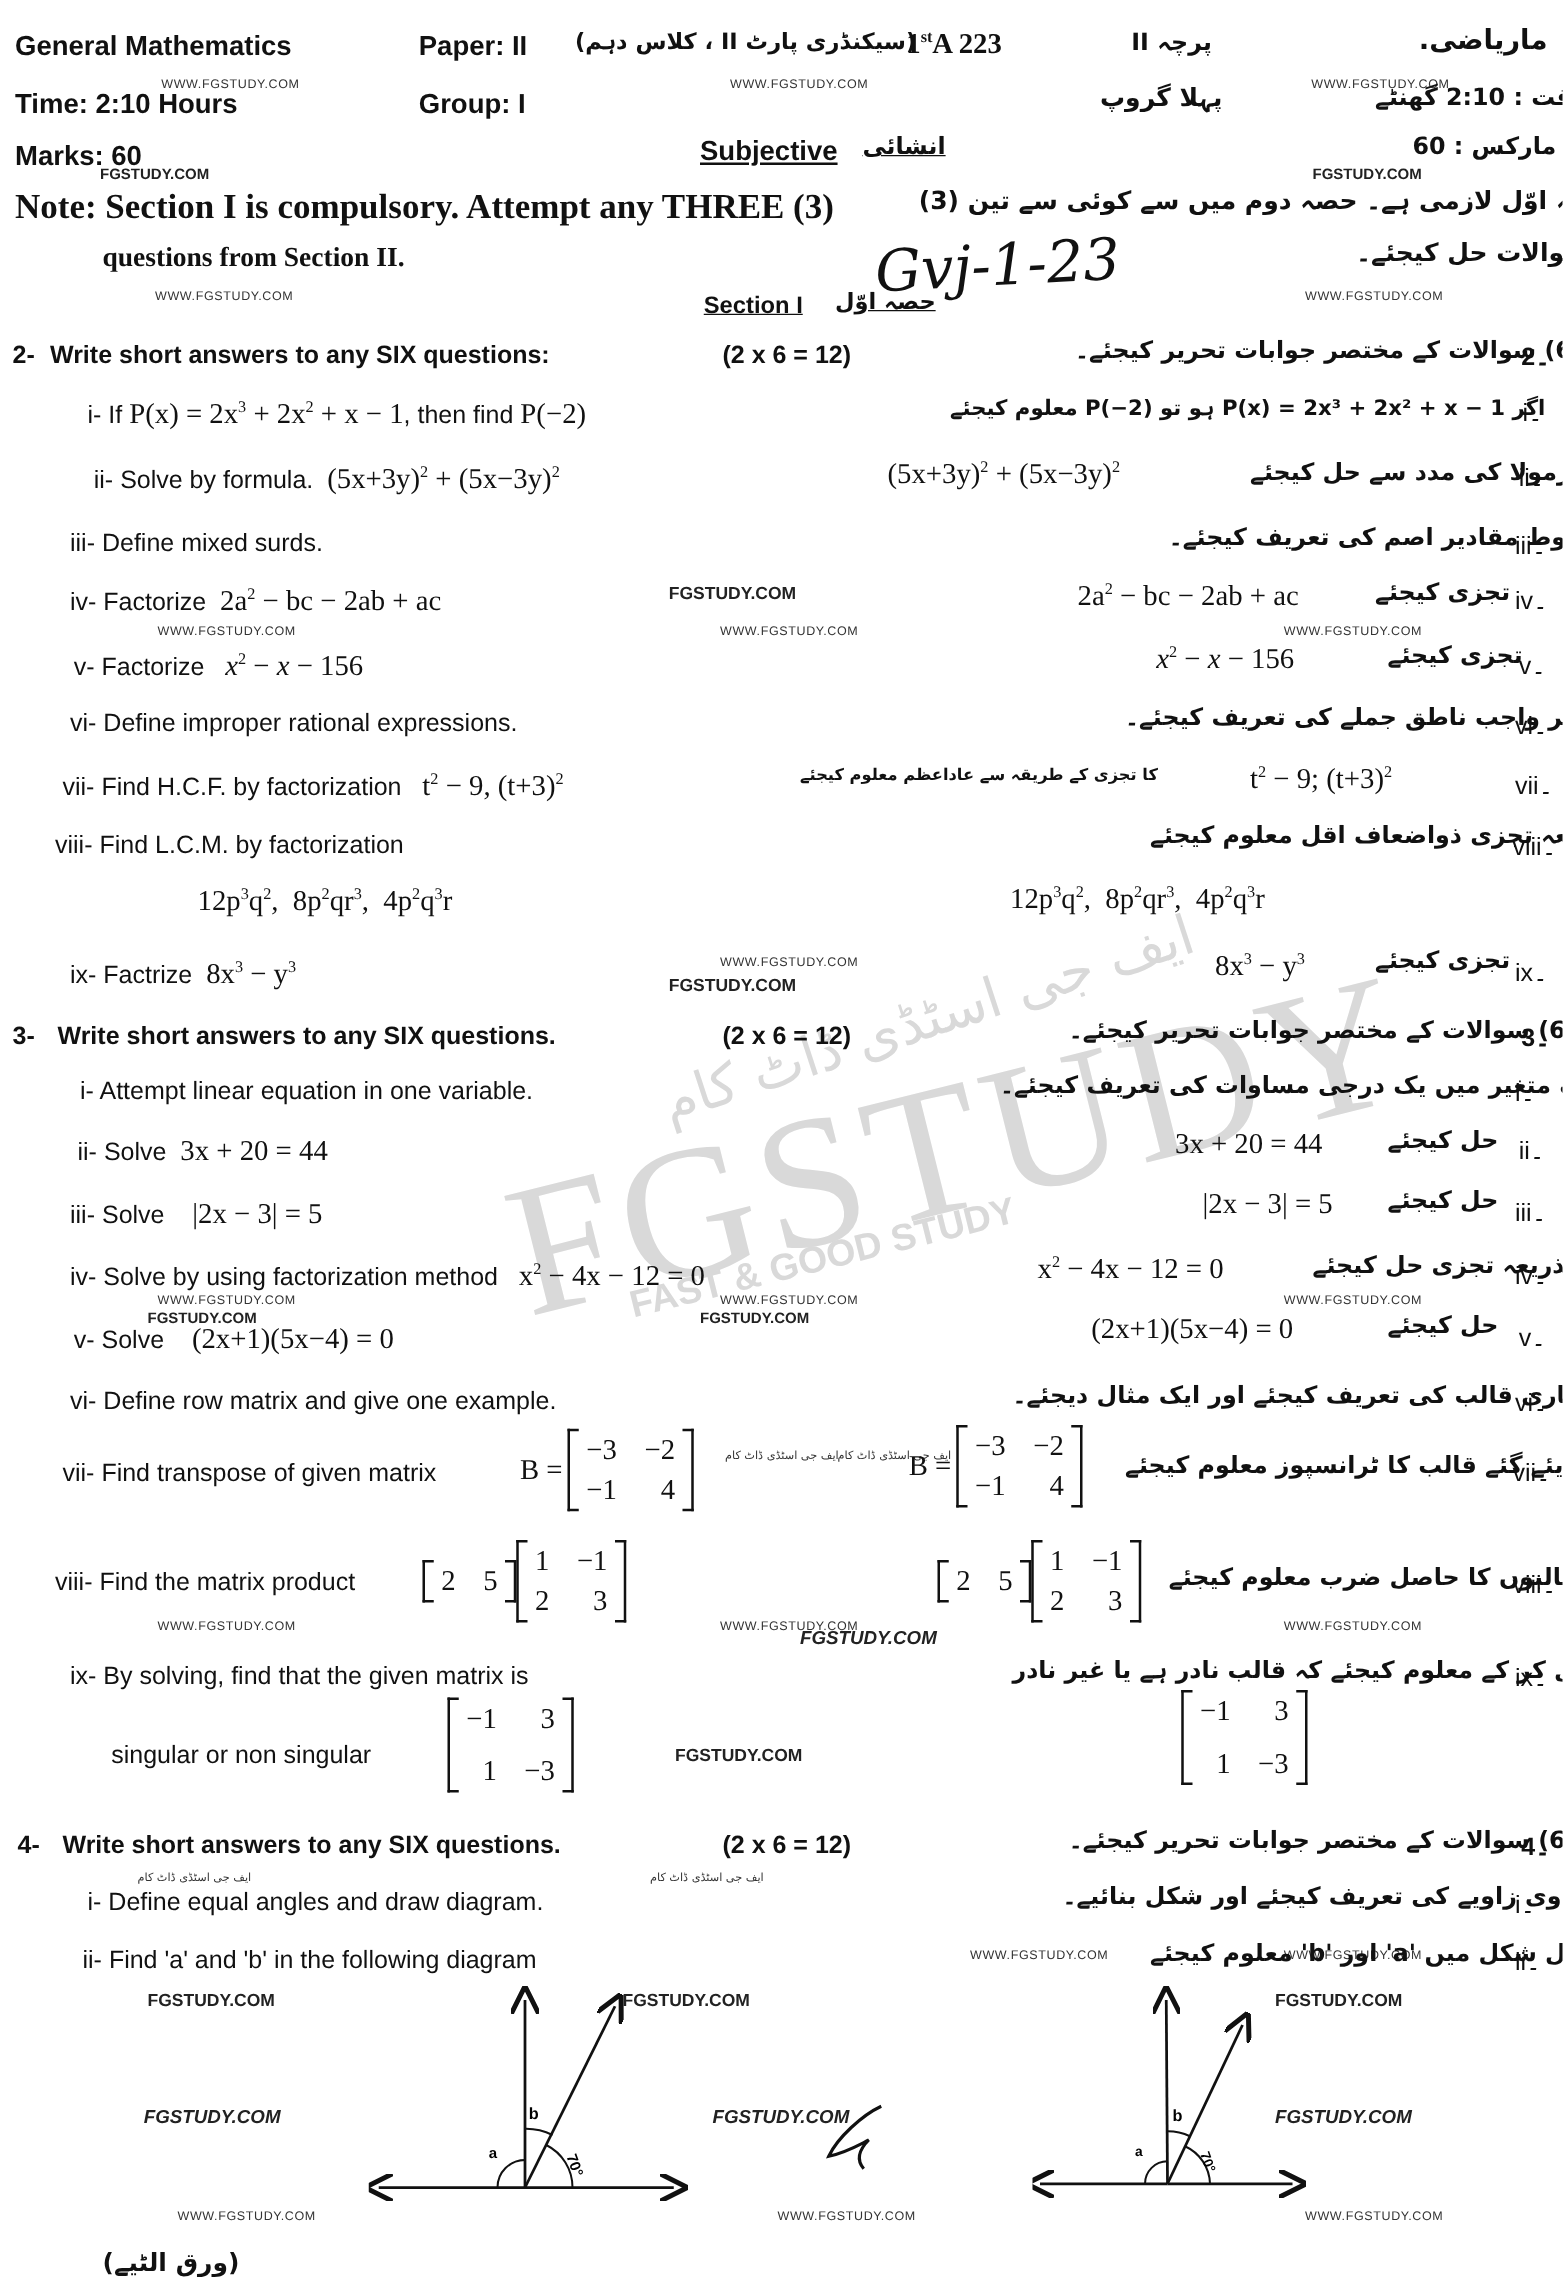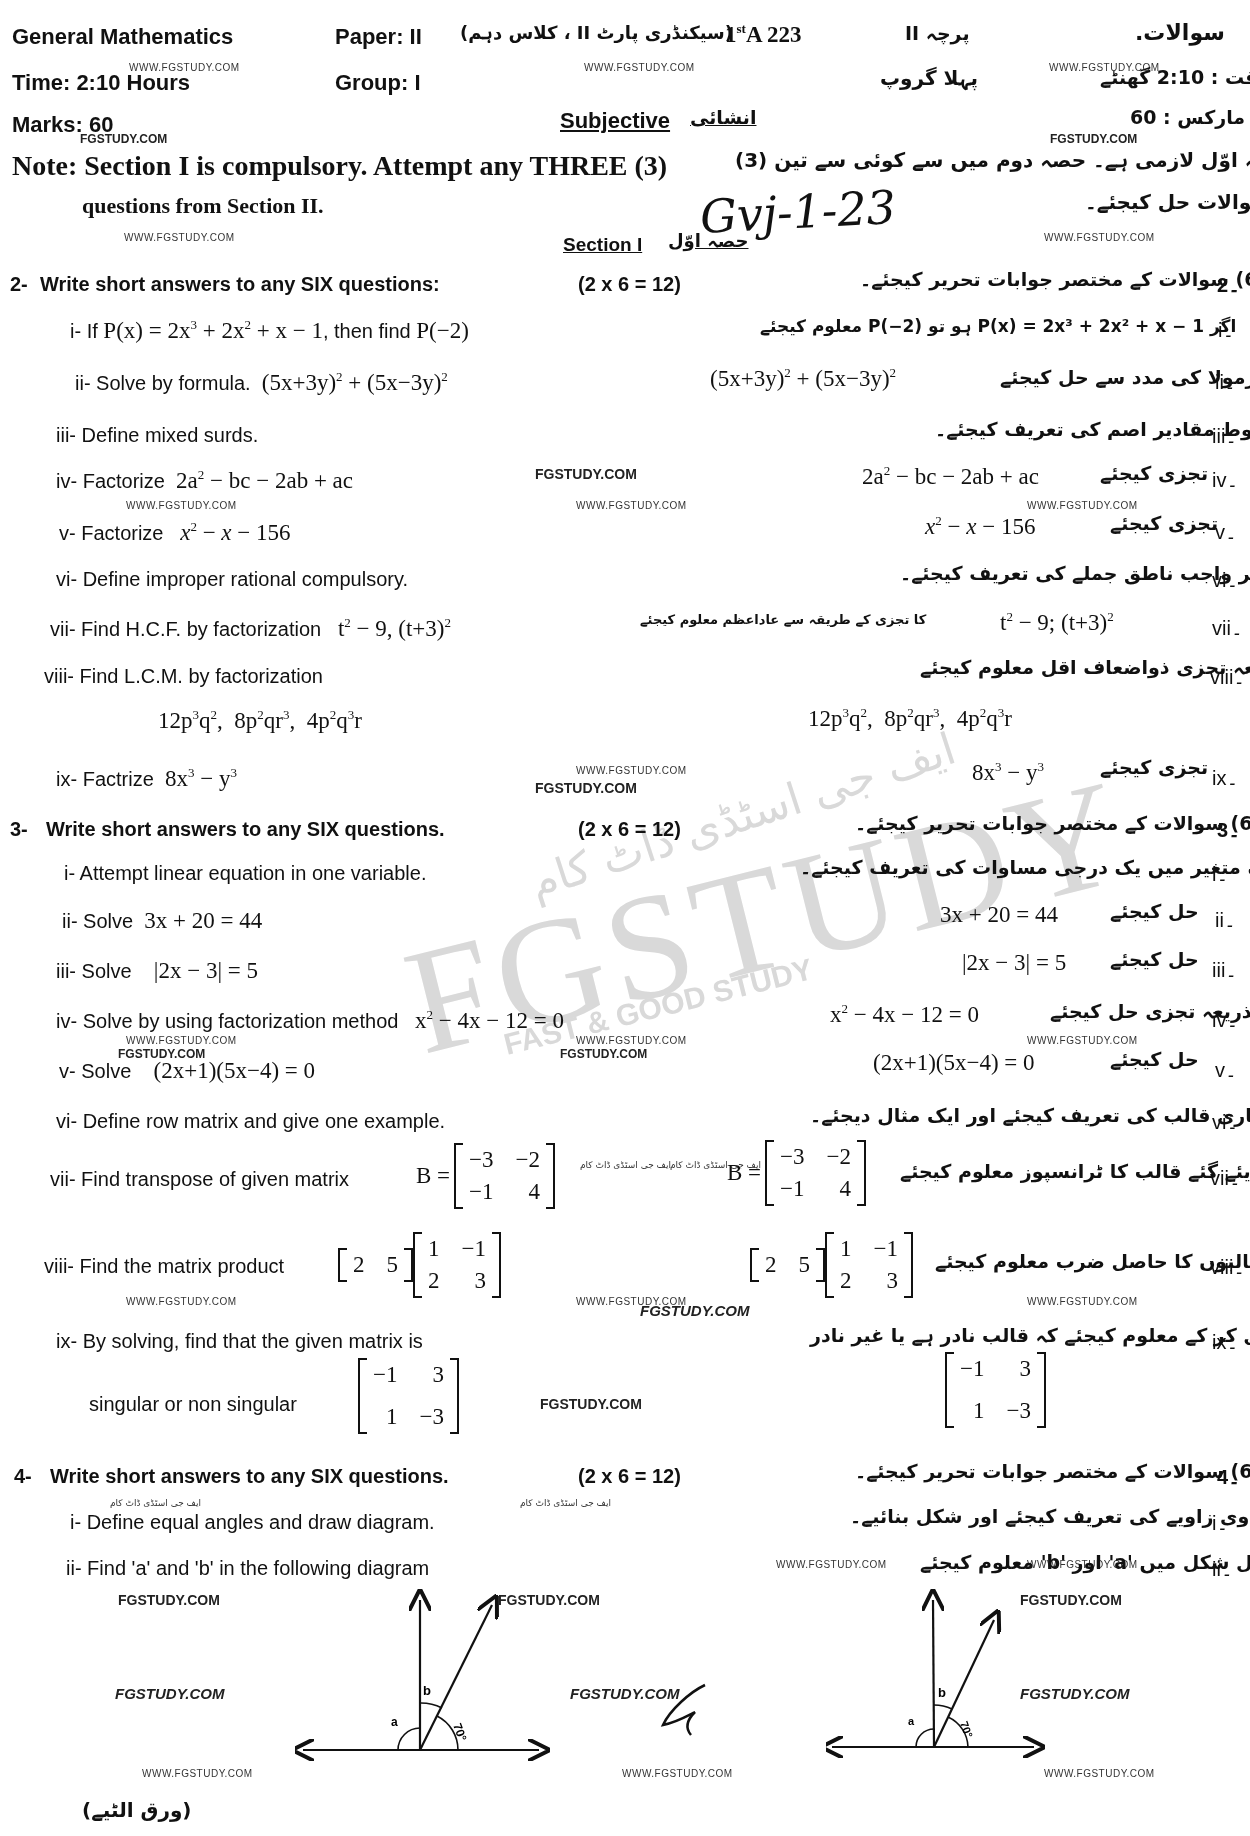--- a/index.html
+++ b/index.html
@@ -30,21 +30,21 @@
 
 <div class="watermark" style="left:400px; top:830px; font-size:150px; transform:rotate(-14deg); letter-spacing:6px;">FGSTUDY</div>
 <div class="watermark" style="left:500px; top:990px; font-size:30px; font-family:'Liberation Sans',sans-serif; font-weight:bold; transform:rotate(-14deg);">FAST &amp; GOOD STUDY</div>
 <div class="watermark" style="left:520px; top:790px; font-size:44px; direction:rtl; font-family:'DejaVu Sans',sans-serif; transform:rotate(-18deg);">ایف جی اسٹڈی ڈاٹ کام</div>
 
 <div class="abs hdr" style="left:12px; top:24px;">General Mathematics</div>
 <div class="abs hdr" style="left:335px; top:24px;">Paper: II</div>
 <div class="abs ur" style="left:460px; top:22px; font-size:18px;">(سیکنڈری پارٹ II ، کلاس دہم)</div>
 <div class="abs serif" style="left:725px; top:22px; font-size:23px; font-weight:bold;">1<sup>st</sup>A 223</div>
 <div class="abs ur" style="left:905px; top:22px;">پرچہ II</div>
-<div class="abs ur" style="left:1135px; top:20px; font-size:22px;">سوالات.</div>
+<div class="abs ur" style="left:1135px; top:20px; font-size:22px;">ماریاضی.</div>
 
 <div class="abs wm" style="left:105px; top:62px;">WWW.FGSTUDY.COM</div>
 <div class="abs wm" style="left:1025px; top:62px;">WWW.FGSTUDY.COM</div>
 <div class="abs wm" style="left:560px; top:62px;">WWW.FGSTUDY.COM</div>
 
 <div class="abs hdr" style="left:12px; top:70px;">Time: 2:10 Hours</div>
 <div class="abs hdr" style="left:335px; top:70px;">Group: I</div>
 <div class="abs ur" style="left:880px; top:66px; font-size:20px;">پہلا گروپ</div>
 <div class="abs ur" style="left:1100px; top:66px;">وقت : 2:10 گھنٹے</div>
 
@@ -109,21 +109,21 @@
 
 <div class="abs q" style="left:59px; top:520px;">
   <span>v-</span> <span>Factorize</span>&nbsp;&nbsp;
   <span class="math"><i>x</i><sup>2</sup> − <i>x</i> − 156</span>
 </div>
 <div class="abs math" style="left:925px; top:514px;"><i>x</i><sup>2</sup> − <i>x</i> − 156</div>
 <div class="abs ur" style="left:1110px; top:512px;">تجزی کیجئے</div>
 <div class="abs q" style="left:1215px; top:520px;">v۔</div>
 
 <div class="abs q" style="left:56px; top:568px;">
-  <span>vi-</span> <span>Define improper rational compulsory.</span>
+  <span>vi-</span> <span>Define improper rational expressions.</span>
 </div>
 <div class="abs ur" style="left:900px; top:562px;">غیر واجب ناطق جملے کی تعریف کیجئے۔</div>
 <div class="abs q" style="left:1212px; top:568px;">vi۔</div>
 
 <div class="abs q" style="left:50px; top:616px;">
   <span>vii-</span> <span>Find H.C.F. by factorization</span>&nbsp;&nbsp;
   <span class="math">t<sup>2</sup> − 9, (t+3)<sup>2</sup></span>
 </div>
 <div class="abs ur" style="left:640px; top:612px; font-size:13px;">کا تجزی کے طریقہ سے عاداعظم معلوم کیجئے</div>
 <div class="abs math" style="left:1000px; top:610px;">t<sup>2</sup> − 9; (t+3)<sup>2</sup></div>

